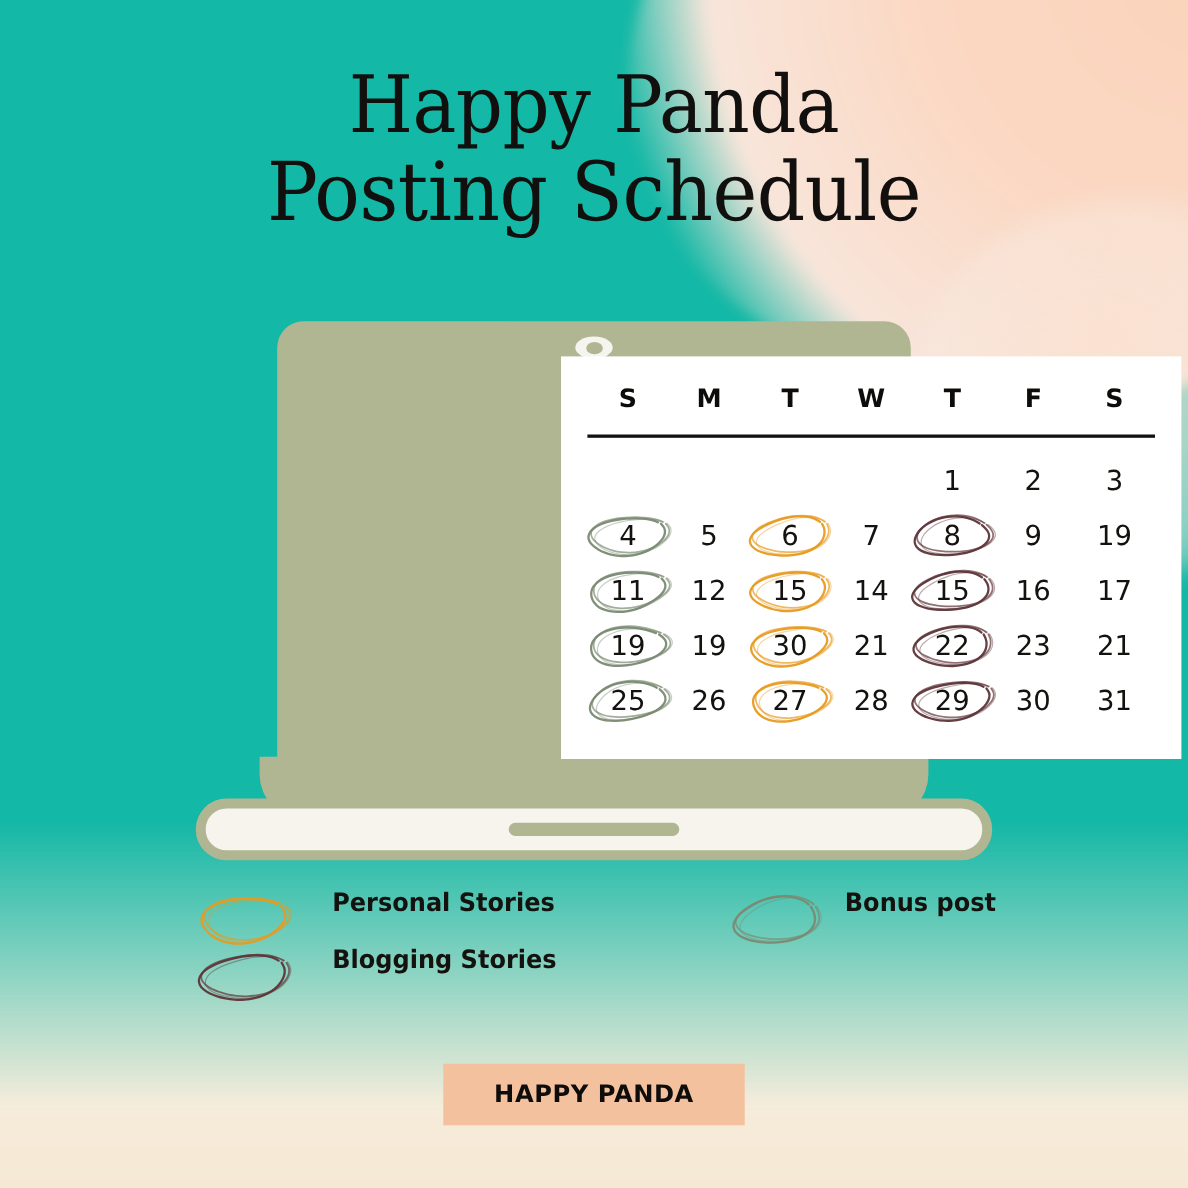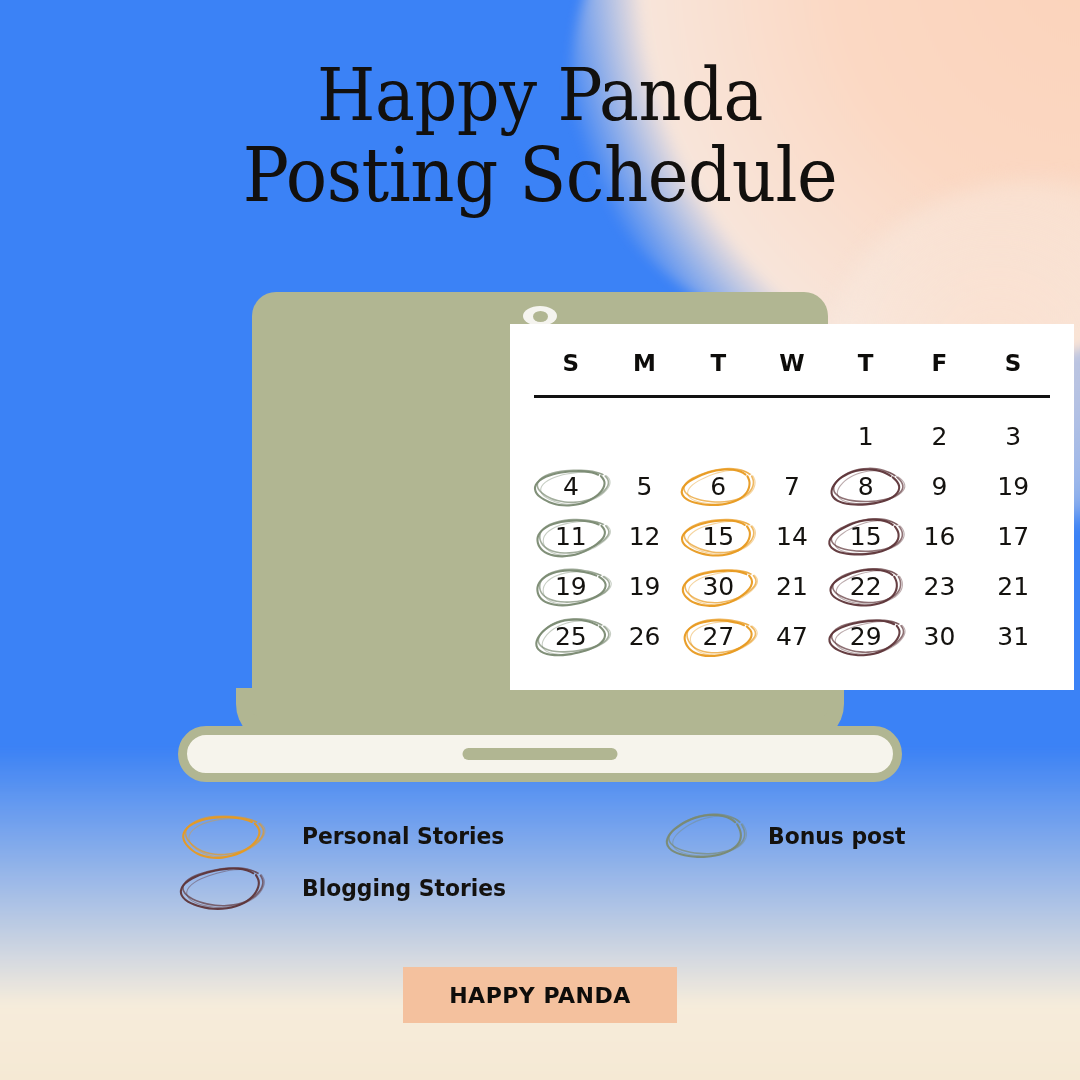--- a/index.html
+++ b/index.html
@@ -11,21 +11,21 @@
     height: 1080px;
     font-family: "Liberation Sans", sans-serif;
     background: #f5f4ef;
     overflow: hidden;
   }
 
   #poster {
     position: relative;
     width: 1080px;
     height: 1080px;
-    background: #3b82f6;
+    background: #14b8a6;
     overflow: hidden;
   }
 
   
   .bg-layer {
     position: absolute;
     inset: 0;
     pointer-events: none;
   }
   .blob-topright {
@@ -225,21 +225,21 @@
     position: absolute;
     left: 0;
     top: 800px;
     width: 1080px;
     height: 135px;
     z-index: 6;
   }
   .legend-item {
     position: absolute;
     display: flex;
-    align-items: center;
+    align-items: flex-start;
   }
   .legend-swatch {
     width: 96px;
     height: 56px;
     flex: 0 0 auto;
   }
   .legend-label {
     font-family: "DejaVu Sans", sans-serif;
     font-weight: 700;
     font-size: 23px;
@@ -445,21 +445,21 @@
                 </div>
                 <div class="daycell">
                   <div class="scribble"><svg viewBox="0 0 86 48" width="86" height="48" xmlns="http://www.w3.org/2000/svg">
                       <path d="M72.83,17.12 Q72.83,17.12 74.50,19.04 Q76.18,20.97 76.63,23.08 Q77.08,25.19 76.25,27.26 Q75.42,29.34 73.55,31.20 Q71.67,33.07 69.08,34.66 Q66.49,36.25 63.39,37.58 Q60.30,38.91 56.73,39.96 Q53.16,41.01 49.13,41.67 Q45.09,42.32 40.78,42.40 Q36.47,42.48 32.31,41.87 Q28.14,41.26 24.63,40.01 Q21.12,38.76 18.56,37.09 Q16.00,35.41 14.36,33.56 Q12.72,31.70 11.74,29.81 Q10.75,27.92 10.21,25.99 Q9.68,24.06 9.67,22.04 Q9.67,20.02 10.54,17.94 Q11.41,15.87 13.47,13.94 Q15.54,12.01 18.81,10.51 Q22.08,9.01 26.17,8.17 Q30.26,7.33 34.60,7.19 Q38.93,7.05 43.06,7.45 Q47.18,7.86 50.92,8.62 Q54.66,9.38 58.08,10.38 Q61.49,11.38 64.58,12.65 Q67.68,13.92 70.25,15.52" fill="none" stroke="#e89a20" stroke-width="2.1" stroke-linecap="round" opacity="0.95" transform="rotate(-7 43 24)"></path>
                       <path d="M76.64,15.69 Q76.64,15.69 78.35,17.52 Q80.06,19.35 80.52,21.35 Q80.98,23.36 80.14,25.33 Q79.29,27.30 77.38,29.07 Q75.46,30.84 72.82,32.36 Q70.18,33.87 67.02,35.13 Q63.86,36.40 60.22,37.39 Q56.58,38.39 52.47,39.01 Q48.36,39.63 43.96,39.71 Q39.56,39.78 35.31,39.20 Q31.07,38.63 27.48,37.44 Q23.90,36.26 21.29,34.66 Q18.68,33.07 17.01,31.31 Q15.34,29.55 14.33,27.75 Q13.33,25.95 12.78,24.12 Q12.23,22.29 12.23,20.37 Q12.22,18.45 13.11,16.48 Q14.00,14.51 16.10,12.67 Q18.21,10.84 21.54,9.42 Q24.88,7.99 29.05,7.20 Q33.22,6.40 37.65,6.26 Q42.07,6.12 46.28,6.51 Q50.48,6.89 54.30,7.62 Q58.12,8.34 61.60,9.29 Q65.08,10.24 68.23,11.45 Q71.39,12.65 74.02,14.17" fill="none" stroke="#e89a20" stroke-width="1.6" stroke-linecap="round" opacity="0.7" transform="rotate(-4 43 24)"></path>
                       <path d="M78.43,18.52 Q78.43,18.52 80.10,20.29 Q81.78,22.06 82.23,24.00 Q82.68,25.94 81.85,27.85 Q81.02,29.76 79.15,31.47 Q77.27,33.19 74.68,34.65 Q72.09,36.12 68.99,37.34 Q65.90,38.57 62.33,39.53 Q58.76,40.50 54.73,41.10 Q50.69,41.70 46.38,41.78 Q42.07,41.85 37.91,41.29 Q33.74,40.73 30.23,39.58 Q26.72,38.43 24.16,36.89 Q21.60,35.35 19.96,33.64 Q18.32,31.94 17.34,30.19 Q16.35,28.45 15.81,26.68 Q15.28,24.90 15.27,23.04 Q15.27,21.18 16.14,19.28 Q17.01,17.37 19.07,15.59 Q21.14,13.82 24.41,12.44 Q27.68,11.06 31.77,10.29 Q35.86,9.52 40.20,9.38 Q44.53,9.25 48.66,9.62 Q52.78,10.00 56.52,10.70 Q60.26,11.39 63.68,12.32 Q67.09,13.24 70.18,14.41 Q73.28,15.57 75.85,17.05" fill="none" stroke="#e89a20" stroke-width="1.1" stroke-linecap="round" opacity="0.42" transform="rotate(-9 43 24)"></path>
                     </svg></div>
                   <span class="daynum">27</span>
                 </div>
                 <div class="daycell">
-                  <span class="daynum">47</span>
+                  <span class="daynum">28</span>
                 </div>
                 <div class="daycell">
                   <div class="scribble"><svg viewBox="0 0 86 48" width="86" height="48" xmlns="http://www.w3.org/2000/svg">
                       <path d="M74.90,16.62 Q74.90,16.62 75.99,18.75 Q77.08,20.87 76.89,23.03 Q76.70,25.18 75.56,27.19 Q74.42,29.20 72.65,31.02 Q70.88,32.84 68.56,34.49 Q66.25,36.14 63.32,37.57 Q60.40,38.99 56.80,40.04 Q53.21,41.09 49.13,41.58 Q45.05,42.07 40.87,41.93 Q36.69,41.78 32.80,41.06 Q28.91,40.34 25.52,39.21 Q22.13,38.08 19.23,36.68 Q16.34,35.28 13.90,33.64 Q11.46,32.01 9.62,30.12 Q7.77,28.23 6.88,26.12 Q5.99,24.00 6.41,21.81 Q6.84,19.62 8.70,17.62 Q10.57,15.63 13.59,14.08 Q16.61,12.52 20.27,11.49 Q23.93,10.47 27.76,9.88 Q31.59,9.29 35.40,8.98 Q39.22,8.67 43.10,8.58 Q46.98,8.49 51.01,8.71 Q55.04,8.92 59.04,9.63 Q63.03,10.33 66.52,11.64 Q70.02,12.95 72.46,14.78" fill="none" stroke="#5e3539" stroke-width="2.1" stroke-linecap="round" opacity="0.95" transform="rotate(-7 43 24)"></path>
                       <path d="M78.76,15.22 Q78.76,15.22 79.87,17.24 Q80.98,19.26 80.79,21.31 Q80.59,23.35 79.43,25.26 Q78.27,27.17 76.46,28.90 Q74.65,30.63 72.30,32.20 Q69.94,33.76 66.95,35.12 Q63.96,36.47 60.30,37.47 Q56.64,38.46 52.47,38.93 Q48.31,39.40 44.05,39.26 Q39.78,39.12 35.81,38.44 Q31.85,37.75 28.39,36.68 Q24.93,35.60 21.98,34.27 Q19.02,32.94 16.54,31.39 Q14.05,29.84 12.17,28.05 Q10.29,26.25 9.38,24.24 Q8.47,22.23 8.90,20.15 Q9.34,18.07 11.24,16.17 Q13.14,14.28 16.22,12.80 Q19.31,11.32 23.04,10.35 Q26.77,9.37 30.67,8.81 Q34.58,8.25 38.47,7.96 Q42.36,7.67 46.32,7.58 Q50.28,7.50 54.39,7.70 Q58.50,7.91 62.58,8.58 Q66.65,9.25 70.21,10.49 Q73.78,11.73 76.27,13.47" fill="none" stroke="#5e3539" stroke-width="1.6" stroke-linecap="round" opacity="0.7" transform="rotate(-4 43 24)"></path>
                       <path d="M80.50,18.05 Q80.50,18.05 81.59,20.01 Q82.68,21.97 82.49,23.95 Q82.30,25.93 81.16,27.78 Q80.02,29.63 78.25,31.30 Q76.48,32.98 74.16,34.50 Q71.85,36.02 68.92,37.33 Q66.00,38.64 62.40,39.60 Q58.81,40.57 54.73,41.02 Q50.65,41.47 46.47,41.34 Q42.29,41.20 38.40,40.54 Q34.51,39.88 31.12,38.84 Q27.73,37.80 24.83,36.51 Q21.94,35.22 19.50,33.72 Q17.06,32.22 15.22,30.48 Q13.37,28.74 12.48,26.79 Q11.59,24.85 12.01,22.83 Q12.44,20.82 14.30,18.98 Q16.17,17.15 19.19,15.72 Q22.21,14.29 25.87,13.34 Q29.53,12.40 33.36,11.85 Q37.19,11.31 41.00,11.03 Q44.82,10.75 48.70,10.66 Q52.58,10.58 56.61,10.78 Q60.64,10.98 64.64,11.63 Q68.63,12.28 72.12,13.48 Q75.62,14.68 78.06,16.37" fill="none" stroke="#5e3539" stroke-width="1.1" stroke-linecap="round" opacity="0.42" transform="rotate(-9 43 24)"></path>
                     </svg></div>
                   <span class="daynum">29</span>
                 </div>
                 <div class="daycell">

